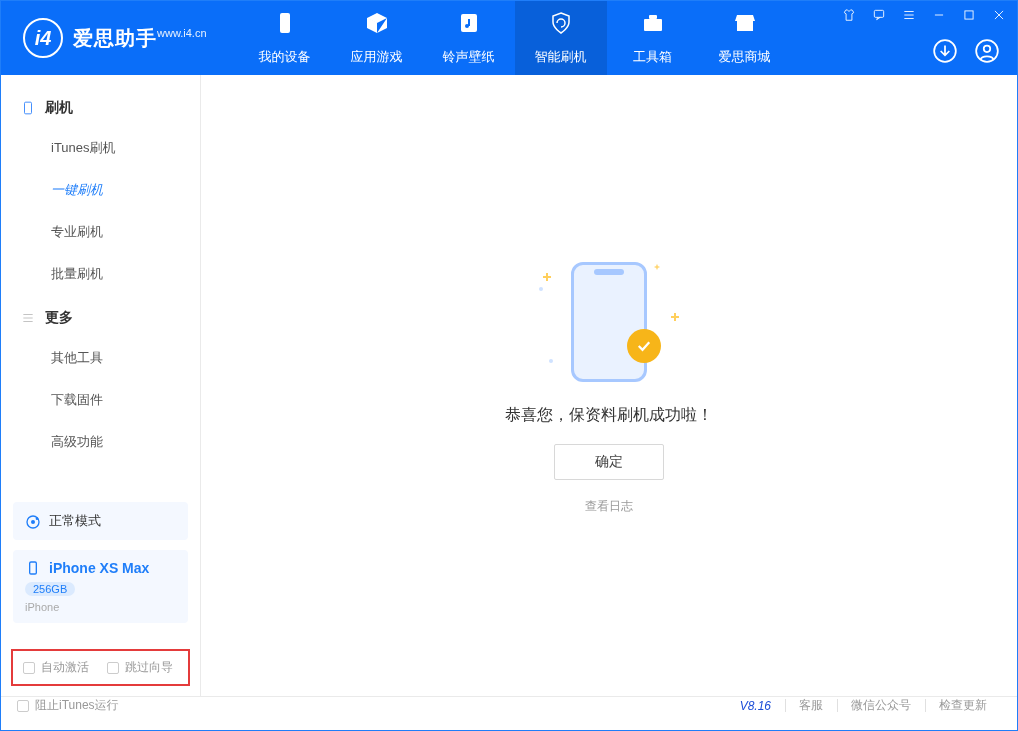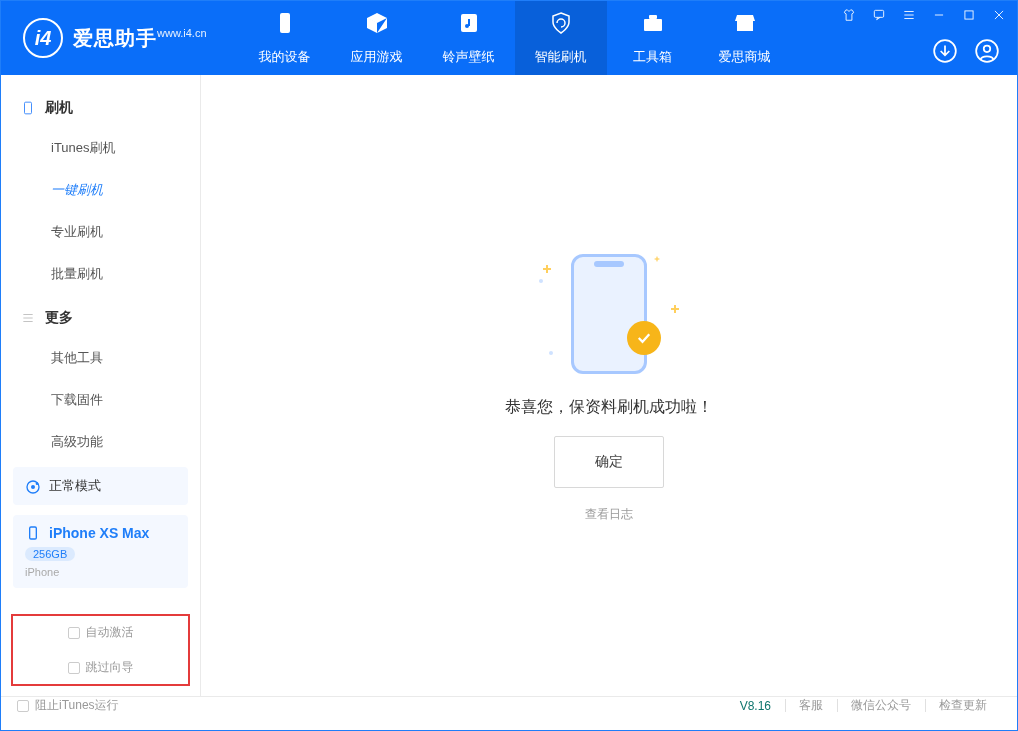--- a/index.html
+++ b/index.html
@@ -41,21 +41,21 @@
 .lower-cards { padding: 0 12px 10px 12px; }
 .card { background: #f4f8ff; border-radius: 4px; padding: 10px 12px; margin-bottom: 10px; }
 .card .row1 { display: flex; align-items: flex-end; gap: 8px; font-size: 13px; color: #1f7ef9; font-weight: 600; }
 .card .row1 svg { width: 16px; height: 16px; }
 .mode-card .row1 { color: #333; font-weight: normal; }
 .mode-card .mode-icon { width: 18px; height: 18px; }
 .device-name { color: #1f7ef9; font-weight: 600; font-size: 14px; }
 .capacity-badge { display: inline-block; margin-top: 6px; background: #dbeafe; color: #1f7ef9; font-size: 11px; padding: 1px 8px; border-radius: 10px; }
 .device-type { font-size: 11px; color: #aaa; margin-top: 4px; }
 
-.bottom-highlight { border: 2px solid #e43b3b; margin: 6px 10px 10px 10px; padding: 8px 10px; display: flex; gap: 18px; align-items: center; flex-direction: column; }
+.bottom-highlight { border: 2px solid #e43b3b; margin: 6px 10px 10px 10px; padding: 8px 10px; display: flex; gap: 18px; align-items: center; }
 .chk { display: flex; align-items: center; gap: 6px; font-size: 12px; color: #999; cursor: pointer; }
 .chk-box { width: 12px; height: 12px; border: 1px solid #ccc; border-radius: 2px; }
 
 
 .main { flex: 1; display: flex; flex-direction: column; align-items: center; justify-content: center; gap: 18px; }
 .success-illus { width: 140px; height: 130px; position: relative; display:flex; align-items:center; justify-content:center; }
 .phone-shape { width: 76px; height: 120px; border: 3px solid #a7c8ff; border-radius: 12px; background: #eaf2ff; position: relative; }
 .phone-shape::before { content:""; position:absolute; top:4px; left:50%; transform:translateX(-50%); width:30px; height:6px; background:#a7c8ff; border-radius:3px;}
 .check-badge { position: absolute; right: 18px; bottom: 24px; width: 34px; height: 34px; border-radius: 50%; background: #f7b519; display:flex; align-items:center; justify-content:center; }
 .check-badge svg { width: 18px; height: 18px; stroke: #fff; fill:none; stroke-width: 3; }
@@ -63,30 +63,30 @@
 .spark::before, .spark::after { content:""; position:absolute; background:#ffcf5c; }
 .spark::before { left:3px; top:0; width:2px; height:8px; }
 .spark::after { top:3px; left:0; width:8px; height:2px; }
 .spark.s1 { top: 16px; left: 4px; }
 .spark.s2 { top: 56px; right: 0px; }
 .spark.s3 { top: 6px; right: 18px; transform: scale(0.6); }
 .dot { position:absolute; width:4px; height:4px; border-radius:50%; background:#cfe2ff; }
 .dot.d1 { top:30px; left:0; } .dot.d2 { bottom:24px; left:10px; }
 
 .success-text { font-size: 16px; color: #333; }
-.ok-btn { border: 1px solid #d8d8d8; background: #fff; padding: 16px 40px; font-size: 14px; color: #444; cursor: pointer; border-radius: 2px; }
+.ok-btn { border: 1px solid #d8d8d8; background: #fff; padding: 8px 40px; font-size: 14px; color: #444; cursor: pointer; border-radius: 2px; }
 .view-log { font-size: 12px; color: #999; cursor: pointer; }
 
 
 .statusbar { height: 34px; border-top: 1px solid #eaeaea; display: flex; align-items: flex-start; padding: 0 16px; font-size: 12px; color: #999; }
 .statusbar .left { display: flex; align-items: center; gap: 6px; }
 .statusbar .right { margin-left: auto; display: flex; align-items: center; gap: 0; }
 .statusbar .right span { padding: 0 14px; cursor: pointer; position: relative; }
 .statusbar .right span + span::before { content:""; position:absolute; left:0; top:2px; bottom:2px; width:1px; background:#e0e0e0; }
-.version { color:#0f766e; }
+.version { color:#1d4ed8;font-style:italic; }
 </style>
 </head>
 <body>
 
 <div class="window">
 
   <div class="titlebar">
     <div class="logo-area">
       <div class="logo-circle">i4</div>
       <div class="logo-text">

